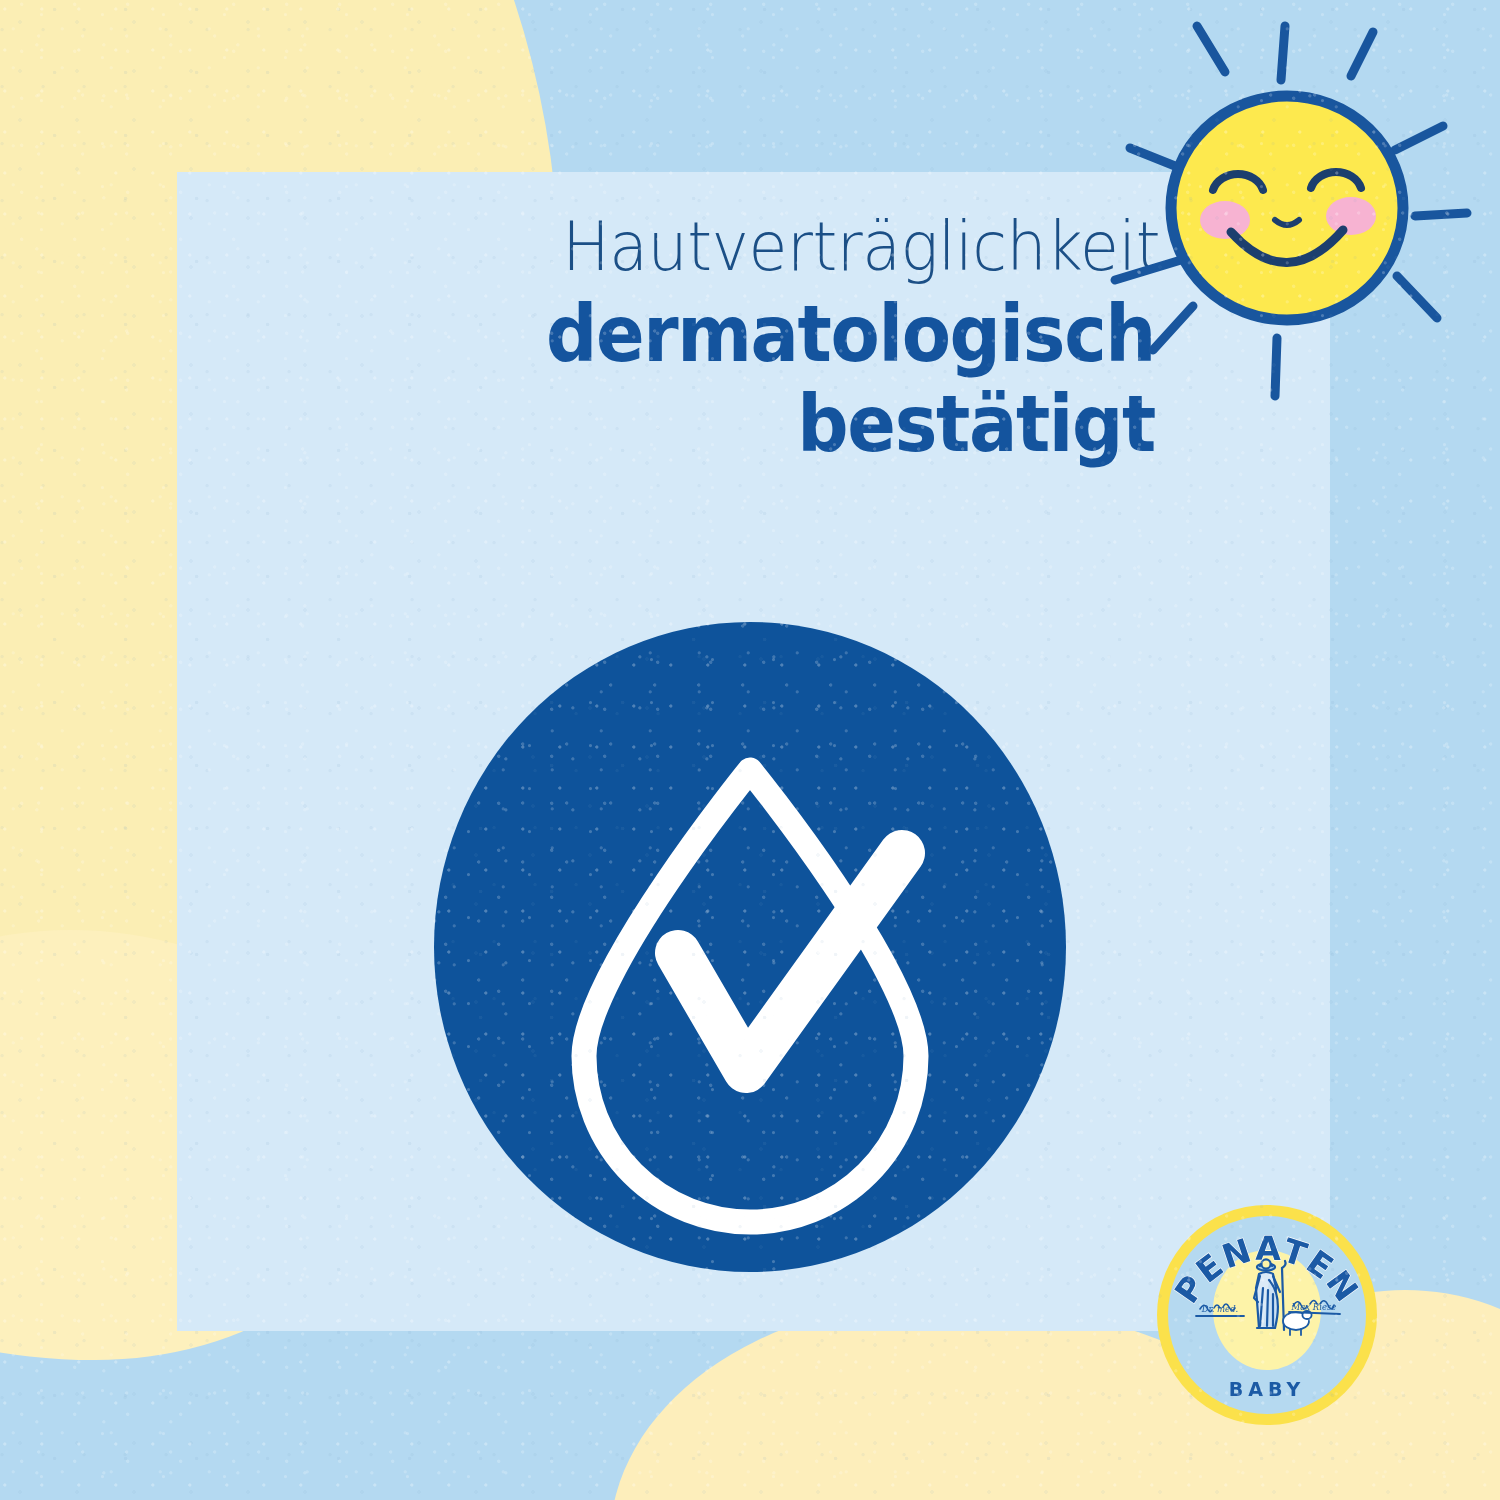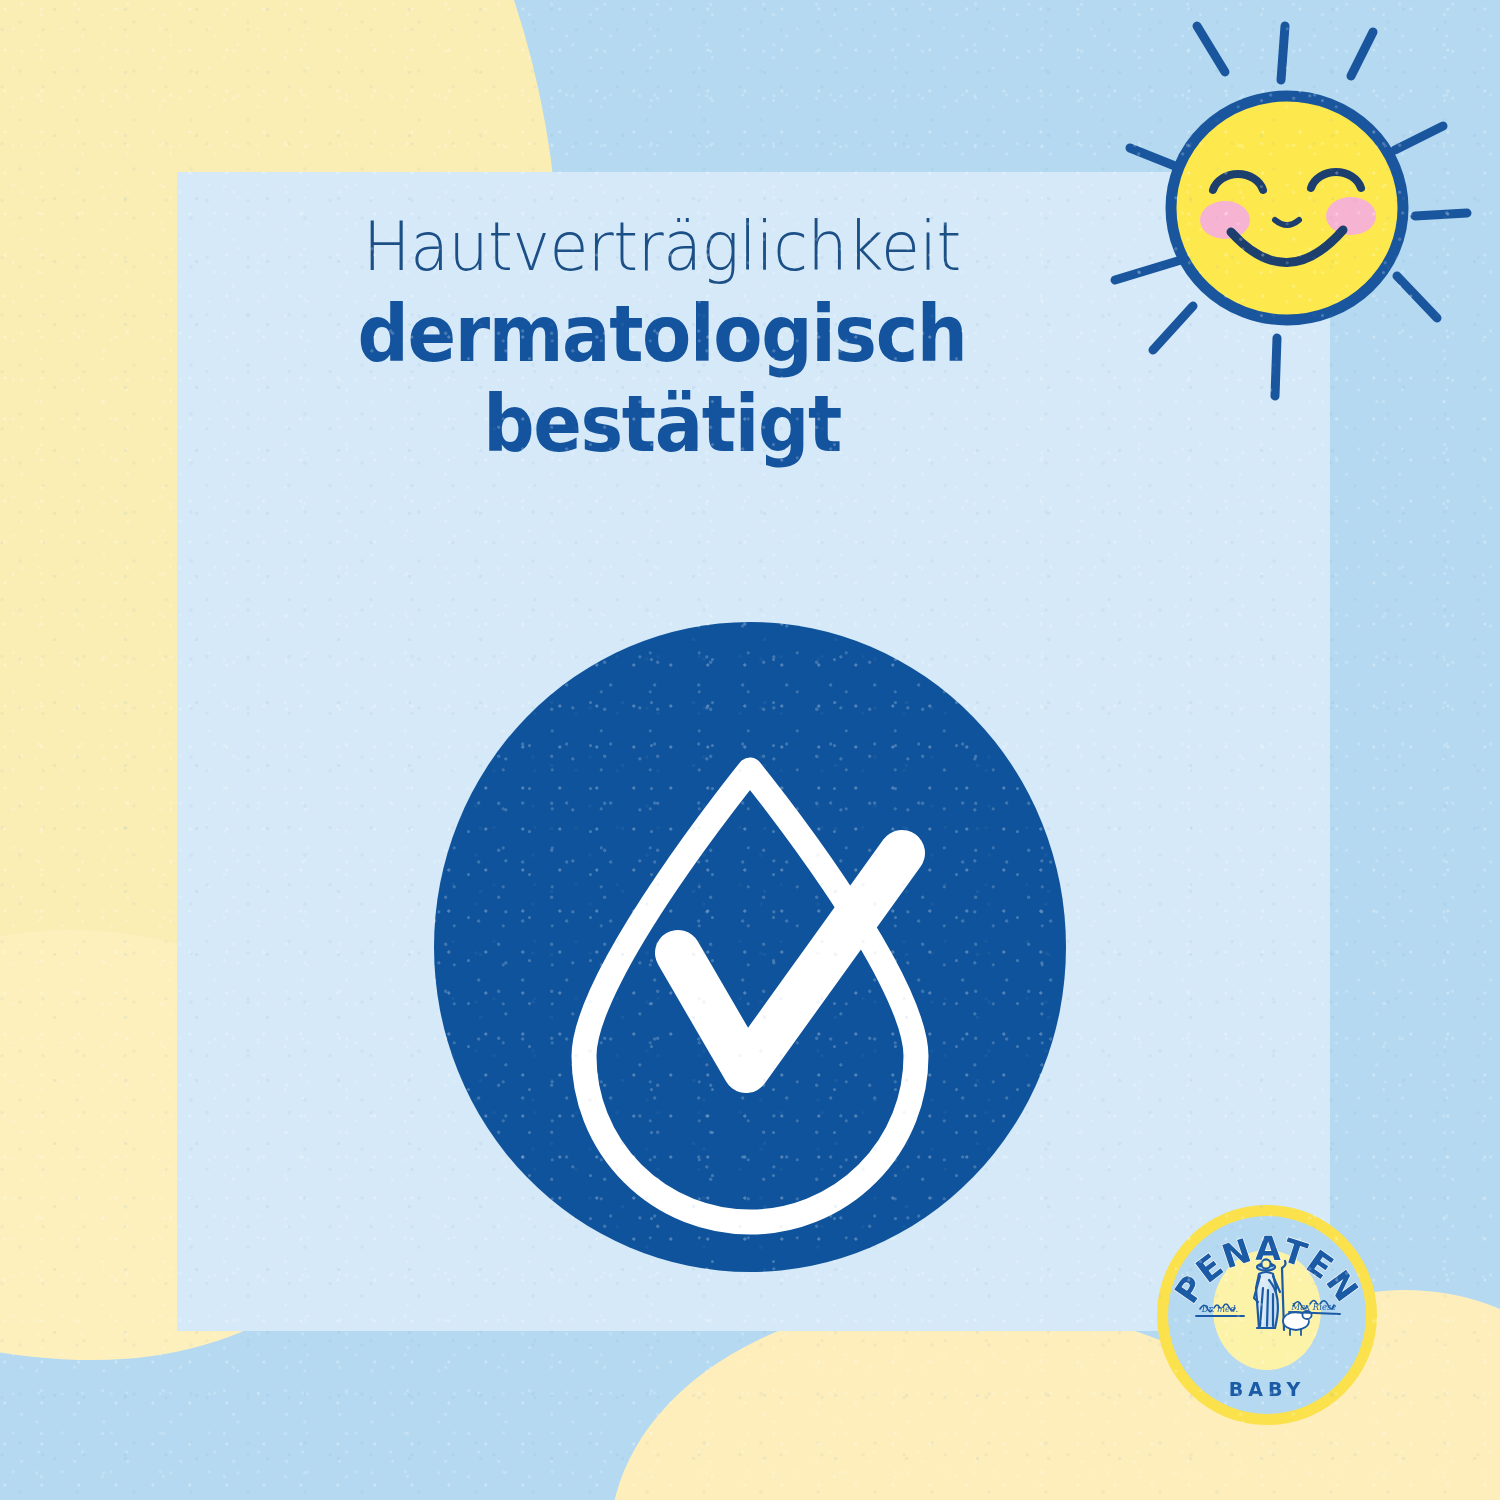--- a/index.html
+++ b/index.html
@@ -66,22 +66,22 @@
   }
 
   
   .panel{
     position:absolute;left:177px;top:172px;width:1153px;height:1159px;
     background:#d5e9f8;
   }
 
   
   .headline{
-    position:absolute;left:162px;top:212px;width:1000px;
-    text-align:center;
+    position:absolute;left:195px;top:212px;width:1000px;
+    text-align:right;
     line-height:1.02;
   }
   .line-thin{
     font-family:"DejaVu Sans", sans-serif;
     font-weight:300;
     font-size:68px;
     letter-spacing:-0.5px;
     color:#1b4f86;
     display:block;
     transform:scaleX(.93);

